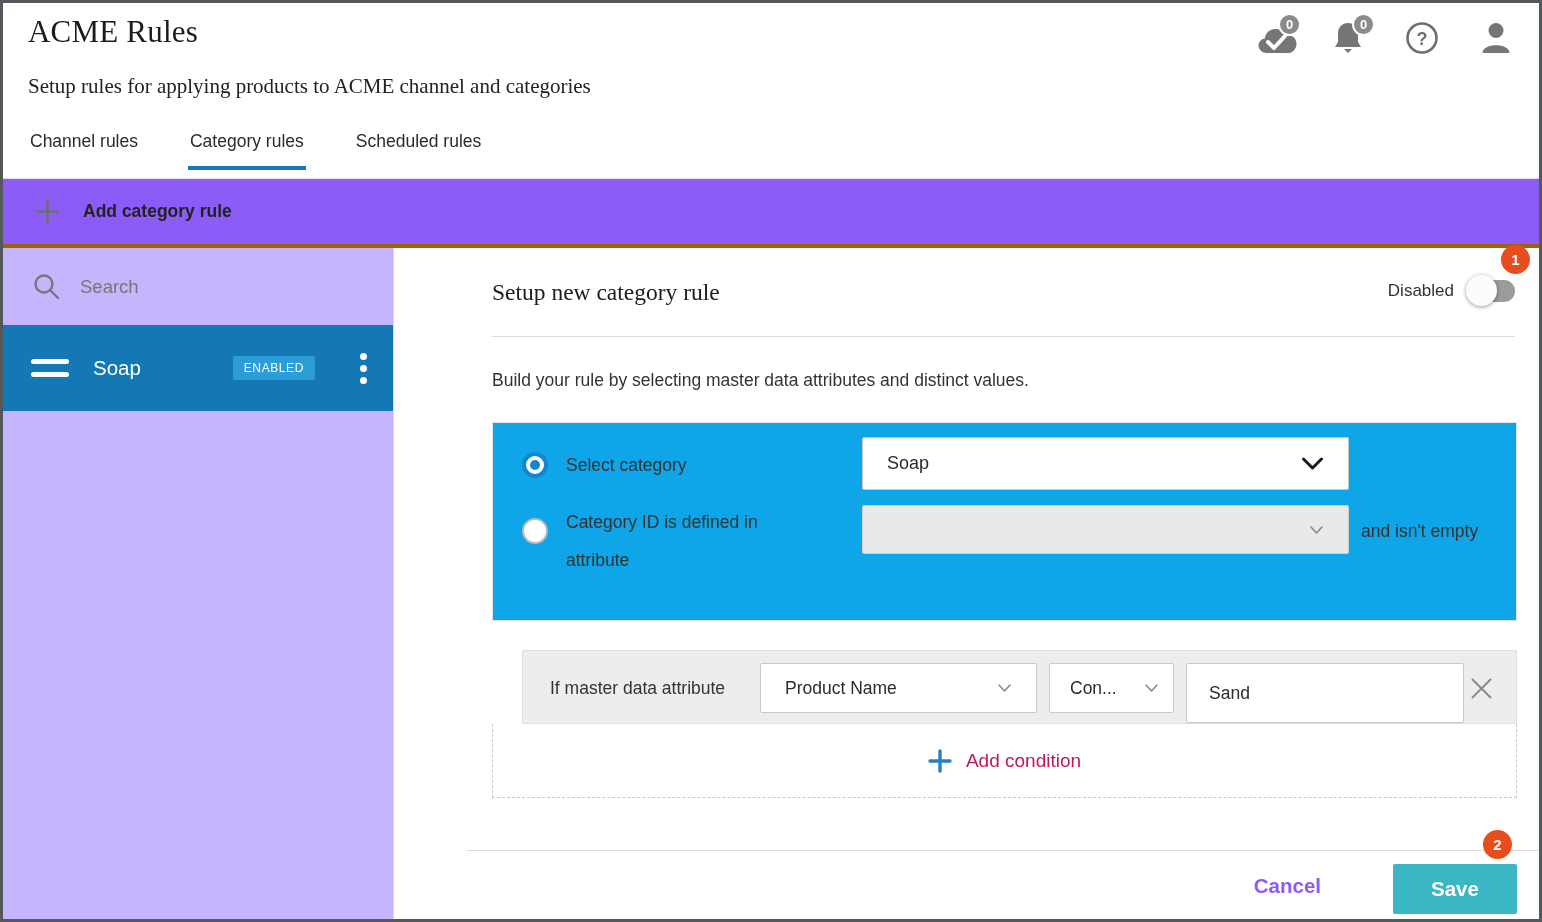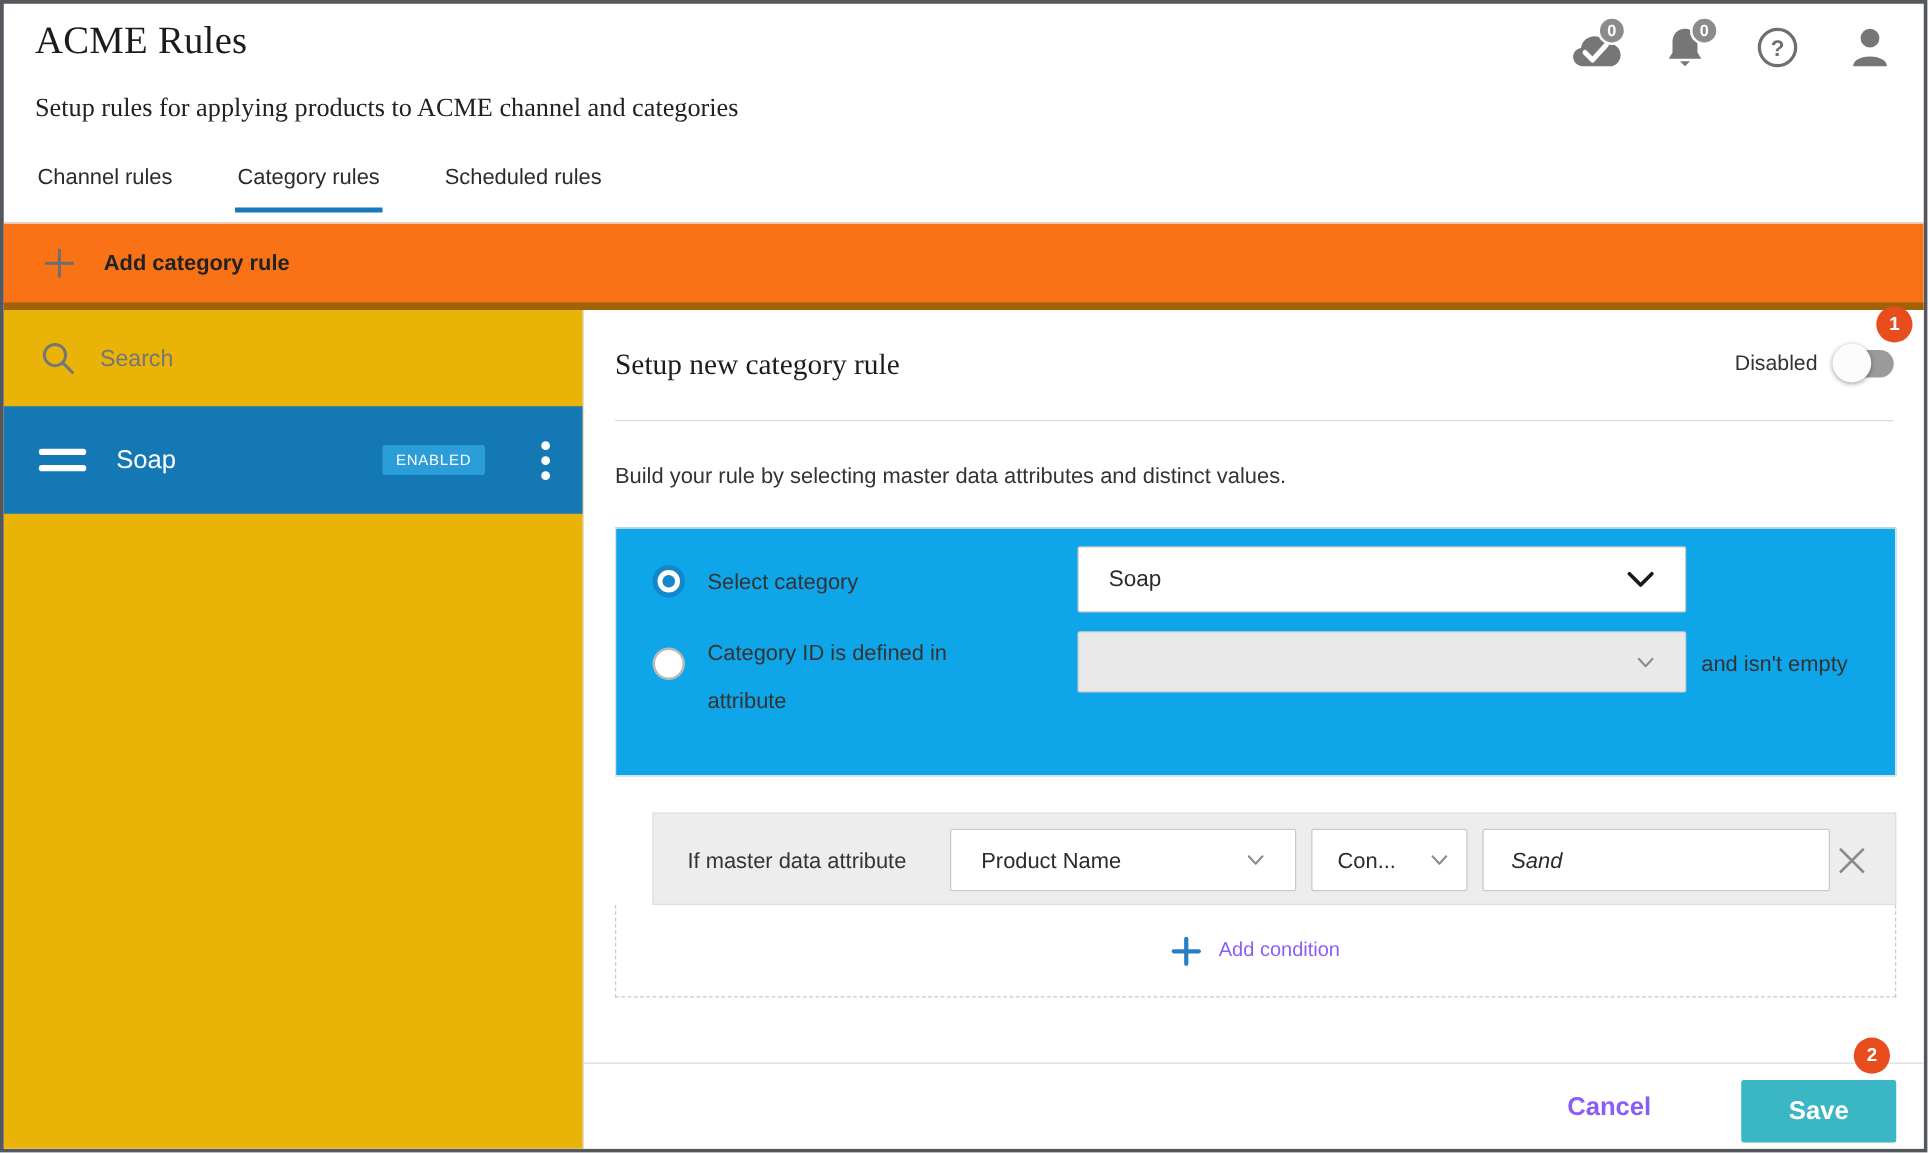--- a/index.html
+++ b/index.html
@@ -46,31 +46,31 @@
     padding: 4px 2px 20px 2px; cursor: pointer;
   }
   .tab.active::after {
     content: ""; position: absolute; left: 0; right: 0; bottom: 2px;
     height: 4px; background: #1779ba;
   }
 
   
   .add-bar {
     position: absolute; left: 0; right: 0; top: 175px; height: 70px;
-    background: #f97316;
-    border-top: 1px solid #e3e3e3; border-bottom: 6px solid #a16207;
+    background: #8b5cf6;
+    border-top: 1px solid #e3e3e3; border-bottom: 4px solid #a16207;
     display: flex; align-items: center; gap: 22px; padding-left: 31px;
     cursor: pointer;
   }
   .add-bar-label { font-size: 17.5px; font-weight: bold; color: #222; }
 
   
   .sidebar {
-    position: absolute; left: 0; top: 245px; width: 464px; bottom: 0;
-    background: #eab308; border-right: 1px solid #d9d9d9;
+    position: absolute; left: 0; top: 245px; width: 391px; bottom: 0;
+    background: #c4b5fd; border-right: 1px solid #d9d9d9;
   }
   .search-row { height: 77px; display: flex; align-items: center; gap: 19px; padding-left: 29px; }
   .search-input {
     border: none; outline: none; font-size: 18.5px; color: #555;
     font-family: "Liberation Sans", sans-serif; width: 300px; background: transparent;
   }
   .search-input::placeholder { color: #767676; }
   .rule-item {
     height: 86px; background: #1478b5; color: #fff;
     display: flex; align-items: center; padding: 0 24px 0 28px; cursor: pointer;
@@ -141,33 +141,33 @@
   
   .condition-box { position: absolute; left: 25px; right: 22px; top: 402px; }
   .condition-row {
     position: relative; height: 74px;
     background: #ededed; border: 1px solid #dedede; margin-left: 30px;
   }
   .cond-label { position: absolute; left: 27px; top: 27px; font-size: 17.5px; }
   .dd-cond-attr { left: 237px; top: 12px; width: 277px; height: 50px; font-size: 17.5px; }
   .dd-cond-op { left: 526px; top: 12px; width: 125px; height: 50px; font-size: 17.5px; padding: 0 14px 0 20px; }
   .cond-value {
-    position: absolute; left: 663px; top: 12px; width: 278px; height: 50px;
+    position: absolute; left: 663px; top: 12px; width: 278px; height: 60px;
     border: 1px solid #c9c9c9; border-radius: 2px; background: #fff;
     font-size: 17.5px; color: #2b2b2b; padding: 0 22px;
-    font-family: "Liberation Sans", sans-serif; outline: none; font-style: italic;
+    font-family: "Liberation Sans", sans-serif; outline: none;
   }
   .remove-x { position: absolute; right: 22px; top: 25px; cursor: pointer; display: flex; }
   .add-condition-area {
     height: 74px; background: #fff;
     border: 1px dashed #c9c9c9; border-top: none;
     display: flex; align-items: center; justify-content: center; gap: 14px;
     cursor: pointer;
   }
-  .add-condition-label { color: #8b5cf6; font-size: 16px; }
+  .add-condition-label { color: #be185d; font-size: 19px; }
 
   
   .footer-divider { position: absolute; left: 0; right: 0; top: 602px; border-top: 1px solid #dcdcdc; }
   .cancel-button {
     position: absolute; right: 218px; top: 626px;
     font-size: 20.5px; font-weight: bold; color: #8b5cf6;
     background: none; border: none; cursor: pointer;
     font-family: "Liberation Sans", sans-serif;
   }
   .save-button {

